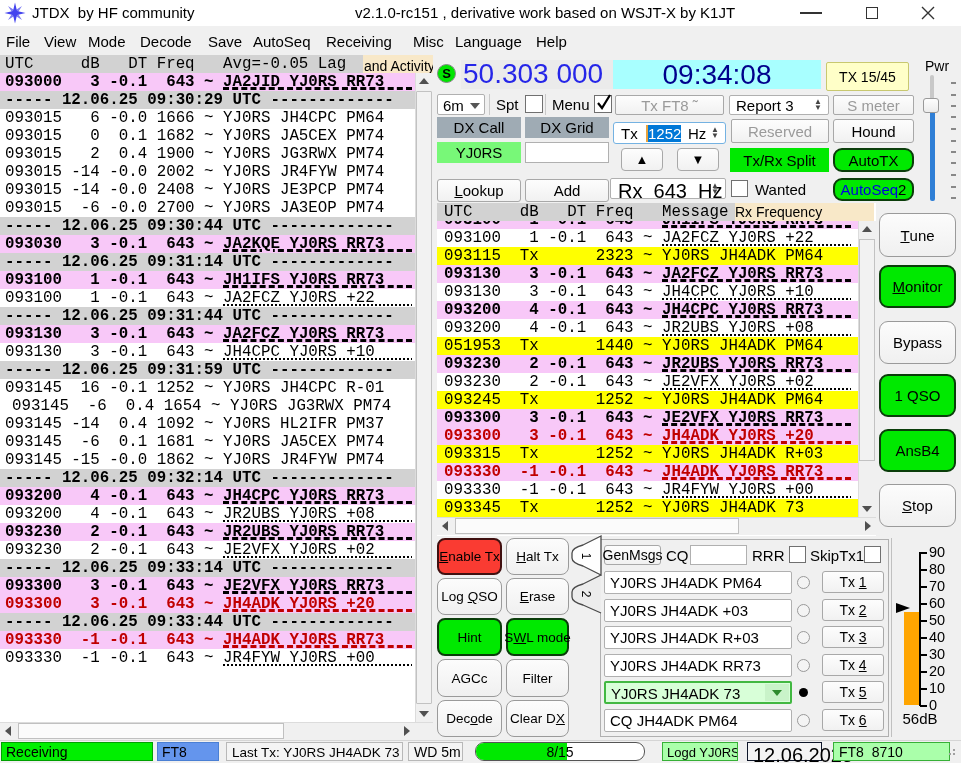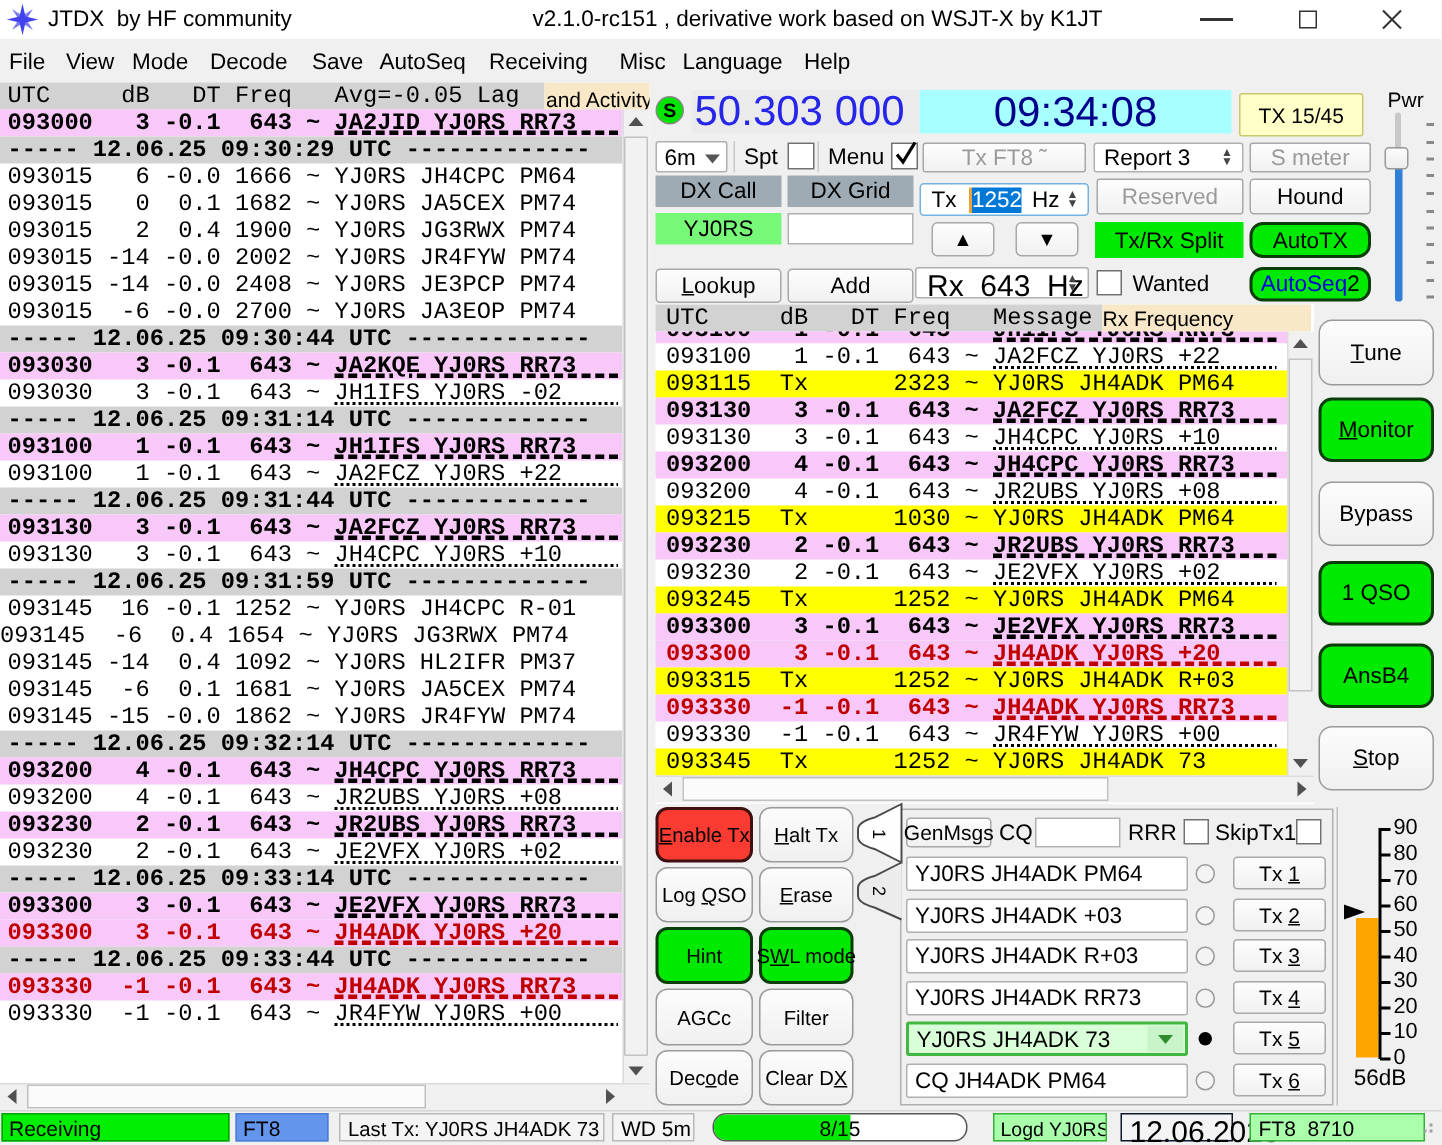--- a/index.html
+++ b/index.html
@@ -55,30 +55,29 @@
 <div style="padding-left:5px" class="trow p">093000   3 -0.1  643 ~ <span class="ud">JA2JID YJ0RS RR73   </span></div>
 <div class="trow sep" style="padding-left:5px">----- 12.06.25 09:30:29 UTC -------------</div>
 <div style="padding-left:5px" class="trow w">093015   6 -0.0 1666 ~ YJ0RS JH4CPC PM64</div>
 <div style="padding-left:5px" class="trow w">093015   0  0.1 1682 ~ YJ0RS JA5CEX PM74</div>
 <div style="padding-left:5px" class="trow w">093015   2  0.4 1900 ~ YJ0RS JG3RWX PM74</div>
 <div style="padding-left:5px" class="trow w">093015 -14 -0.0 2002 ~ YJ0RS JR4FYW PM74</div>
 <div style="padding-left:5px" class="trow w">093015 -14 -0.0 2408 ~ YJ0RS JE3PCP PM74</div>
 <div style="padding-left:5px" class="trow w">093015  -6 -0.0 2700 ~ YJ0RS JA3EOP PM74</div>
 <div class="trow sep" style="padding-left:5px">----- 12.06.25 09:30:44 UTC -------------</div>
 <div style="padding-left:5px" class="trow p">093030   3 -0.1  643 ~ <span class="ud">JA2KQE YJ0RS RR73   </span></div>
-<div style="padding-left:5px" class="trow w">093030   3 -0.1  643 ~ <span class="ut">JH1IFS YJ0RS -02    </span></div>
 <div class="trow sep" style="padding-left:5px">----- 12.06.25 09:31:14 UTC -------------</div>
 <div style="padding-left:5px" class="trow p">093100   1 -0.1  643 ~ <span class="ud">JH1IFS YJ0RS RR73   </span></div>
 <div style="padding-left:5px" class="trow w">093100   1 -0.1  643 ~ <span class="ut">JA2FCZ YJ0RS +22    </span></div>
 <div class="trow sep" style="padding-left:5px">----- 12.06.25 09:31:44 UTC -------------</div>
 <div style="padding-left:5px" class="trow p">093130   3 -0.1  643 ~ <span class="ud">JA2FCZ YJ0RS RR73   </span></div>
 <div style="padding-left:5px" class="trow w">093130   3 -0.1  643 ~ <span class="ut">JH4CPC YJ0RS +10    </span></div>
 <div class="trow sep" style="padding-left:5px">----- 12.06.25 09:31:59 UTC -------------</div>
 <div style="padding-left:5px" class="trow w">093145  16 -0.1 1252 ~ YJ0RS JH4CPC R-01</div>
-<div style="padding-left:0" class="trow w">093145  -6  0.4 1654 ~ YJ0RS JG3RWX PM74</div>
+<div style="padding-left:12px" class="trow w">093145  -6  0.4 1654 ~ YJ0RS JG3RWX PM74</div>
 <div style="padding-left:5px" class="trow w">093145 -14  0.4 1092 ~ YJ0RS HL2IFR PM37</div>
 <div style="padding-left:5px" class="trow w">093145  -6  0.1 1681 ~ YJ0RS JA5CEX PM74</div>
 <div style="padding-left:5px" class="trow w">093145 -15 -0.0 1862 ~ YJ0RS JR4FYW PM74</div>
 <div class="trow sep" style="padding-left:5px">----- 12.06.25 09:32:14 UTC -------------</div>
 <div style="padding-left:5px" class="trow p">093200   4 -0.1  643 ~ <span class="ud">JH4CPC YJ0RS RR73   </span></div>
 <div style="padding-left:5px" class="trow w">093200   4 -0.1  643 ~ <span class="ut">JR2UBS YJ0RS +08    </span></div>
 <div style="padding-left:5px" class="trow p">093230   2 -0.1  643 ~ <span class="ud">JR2UBS YJ0RS RR73   </span></div>
 <div style="padding-left:5px" class="trow w">093230   2 -0.1  643 ~ <span class="ut">JE2VFX YJ0RS +02    </span></div>
 <div class="trow sep" style="padding-left:5px">----- 12.06.25 09:33:14 UTC -------------</div>
 <div style="padding-left:5px" class="trow p">093300   3 -0.1  643 ~ <span class="ud">JE2VFX YJ0RS RR73   </span></div>
@@ -161,21 +160,21 @@
 <div class="a" style="left:437px;top:221px;width:421px;height:8px;overflow:hidden">
     <div class="trow p" style="margin-top:-10px;padding-left:7px">093100   1 -0.1  643 ~ <span class="ud">JH1IFS YJ0RS RR73   </span></div>
   </div>
 <div class="a" style="left:437px;top:229px;width:421px">
 <div style="padding-left:7px" class="trow w">093100   1 -0.1  643 ~ <span class="ut">JA2FCZ YJ0RS +22    </span></div>
 <div style="padding-left:7px" class="trow y">093115  Tx      2323 ~ YJ0RS JH4ADK PM64</div>
 <div style="padding-left:7px" class="trow p">093130   3 -0.1  643 ~ <span class="ud">JA2FCZ YJ0RS RR73   </span></div>
 <div style="padding-left:7px" class="trow w">093130   3 -0.1  643 ~ <span class="ut">JH4CPC YJ0RS +10    </span></div>
 <div style="padding-left:7px" class="trow p">093200   4 -0.1  643 ~ <span class="ud">JH4CPC YJ0RS RR73   </span></div>
 <div style="padding-left:7px" class="trow w">093200   4 -0.1  643 ~ <span class="ut">JR2UBS YJ0RS +08    </span></div>
-<div style="padding-left:7px" class="trow y">093215  Tx      1030 ~ YJ0RS JH4ADK PM64</div>
+<div style="padding-left:7px" class="trow y">051953  Tx      1440 ~ YJ0RS JH4ADK PM64</div>
 <div style="padding-left:7px" class="trow p">093230   2 -0.1  643 ~ <span class="ud">JR2UBS YJ0RS RR73   </span></div>
 <div style="padding-left:7px" class="trow w">093230   2 -0.1  643 ~ <span class="ut">JE2VFX YJ0RS +02    </span></div>
 <div style="padding-left:7px" class="trow y">093245  Tx      1252 ~ YJ0RS JH4ADK PM64</div>
 <div style="padding-left:7px" class="trow p">093300   3 -0.1  643 ~ <span class="ud">JE2VFX YJ0RS RR73   </span></div>
 <div style="padding-left:7px" class="trow pr">093300   3 -0.1  643 ~ <span class="udr">JH4ADK YJ0RS +20    </span></div>
 <div style="padding-left:7px" class="trow y">093315  Tx      1252 ~ YJ0RS JH4ADK R+03</div>
 <div style="padding-left:7px" class="trow pr">093330  -1 -0.1  643 ~ <span class="udr">JH4ADK YJ0RS RR73   </span></div>
 <div style="padding-left:7px" class="trow w">093330  -1 -0.1  643 ~ <span class="ut">JR4FYW YJ0RS +00    </span></div>
 <div style="padding-left:7px" class="trow y">093345  Tx      1252 ~ YJ0RS JH4ADK 73</div>
 </div>

